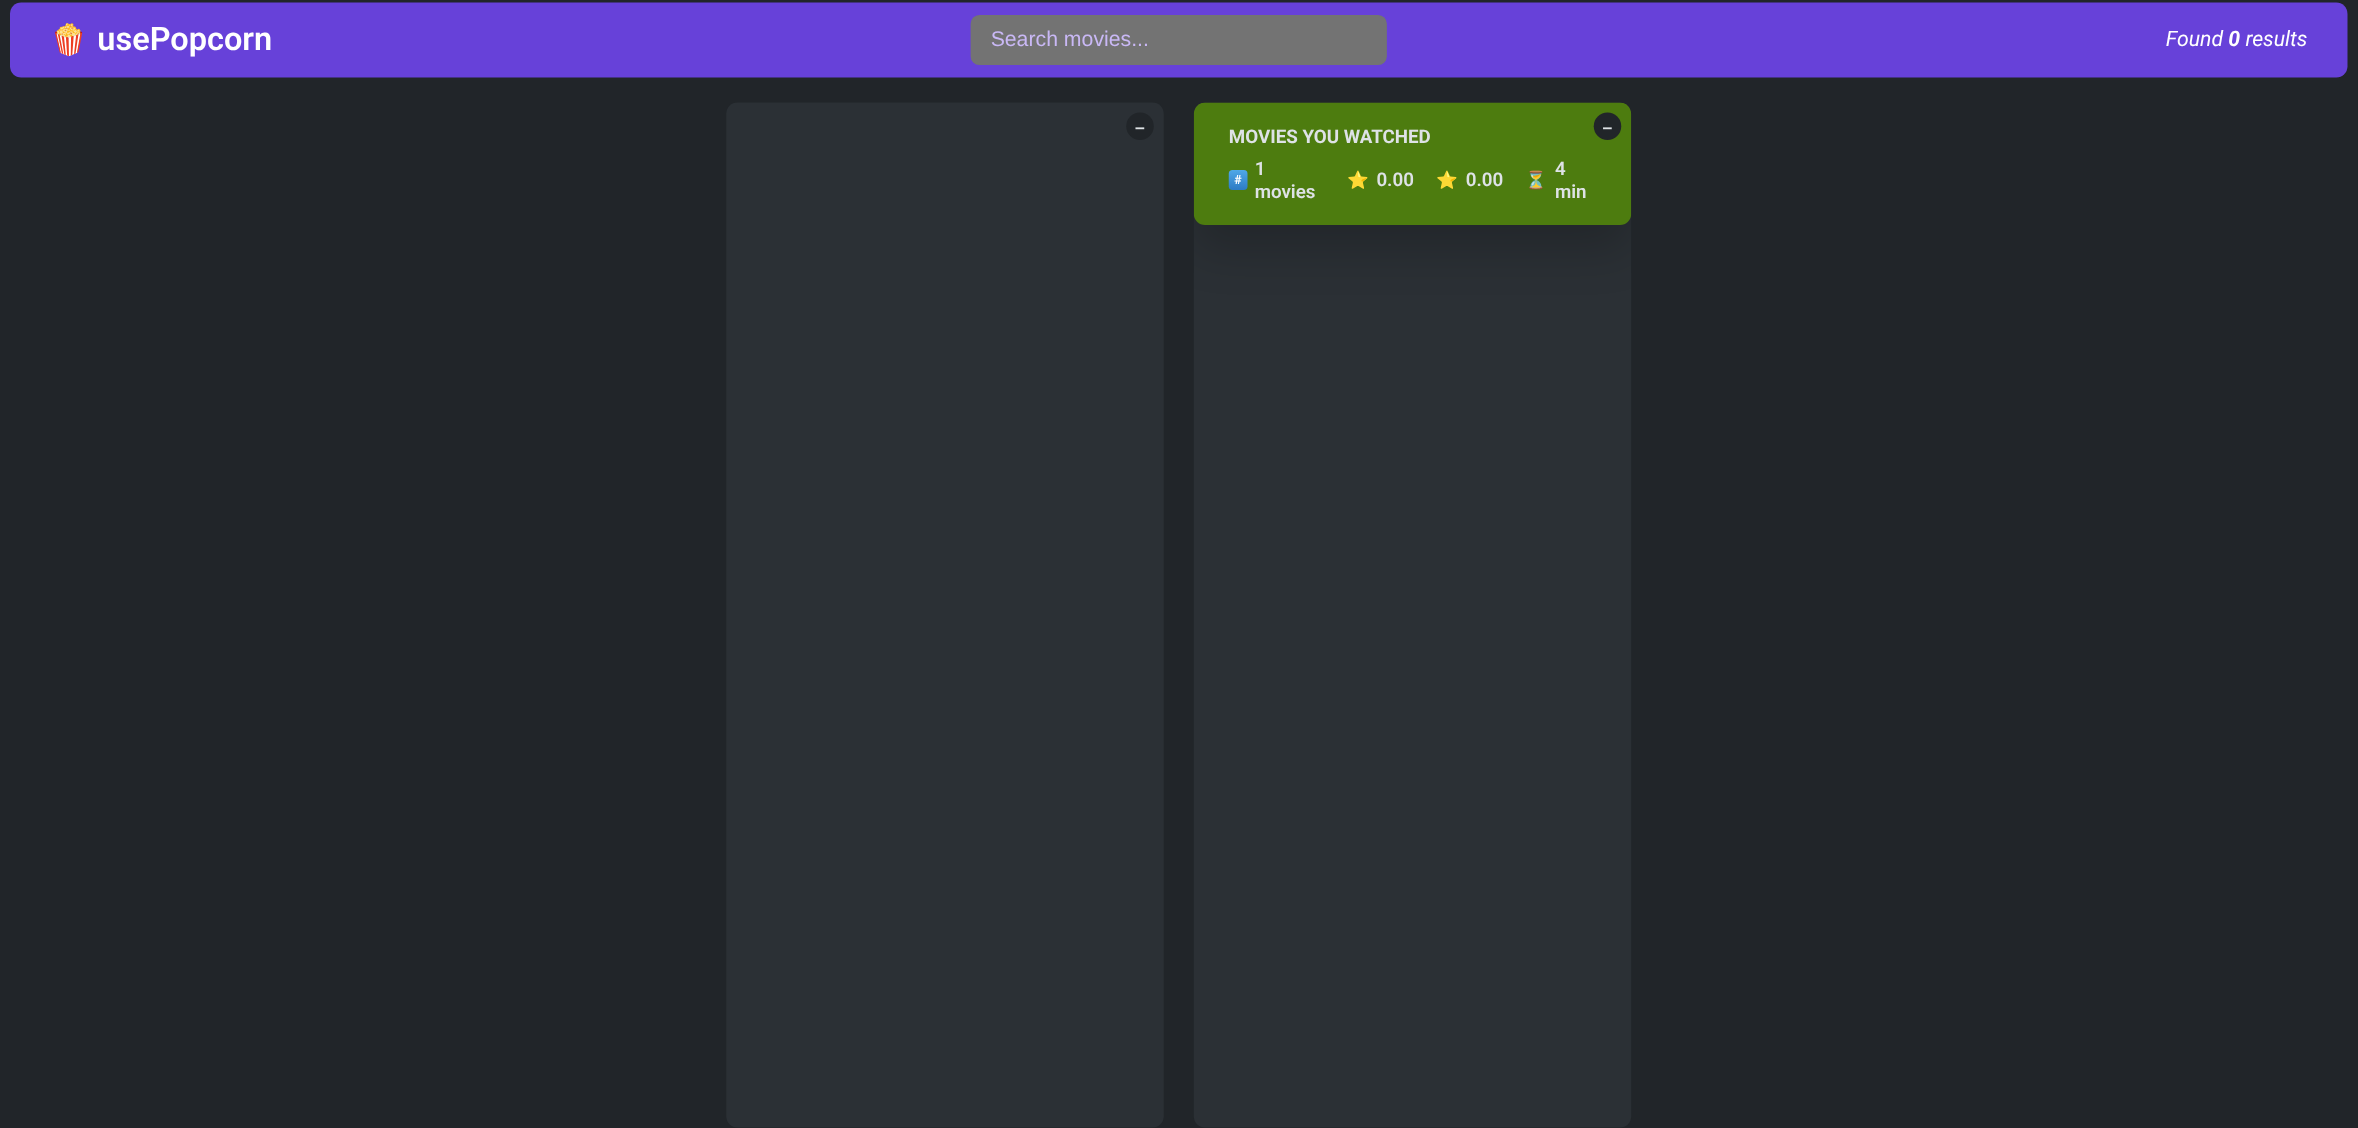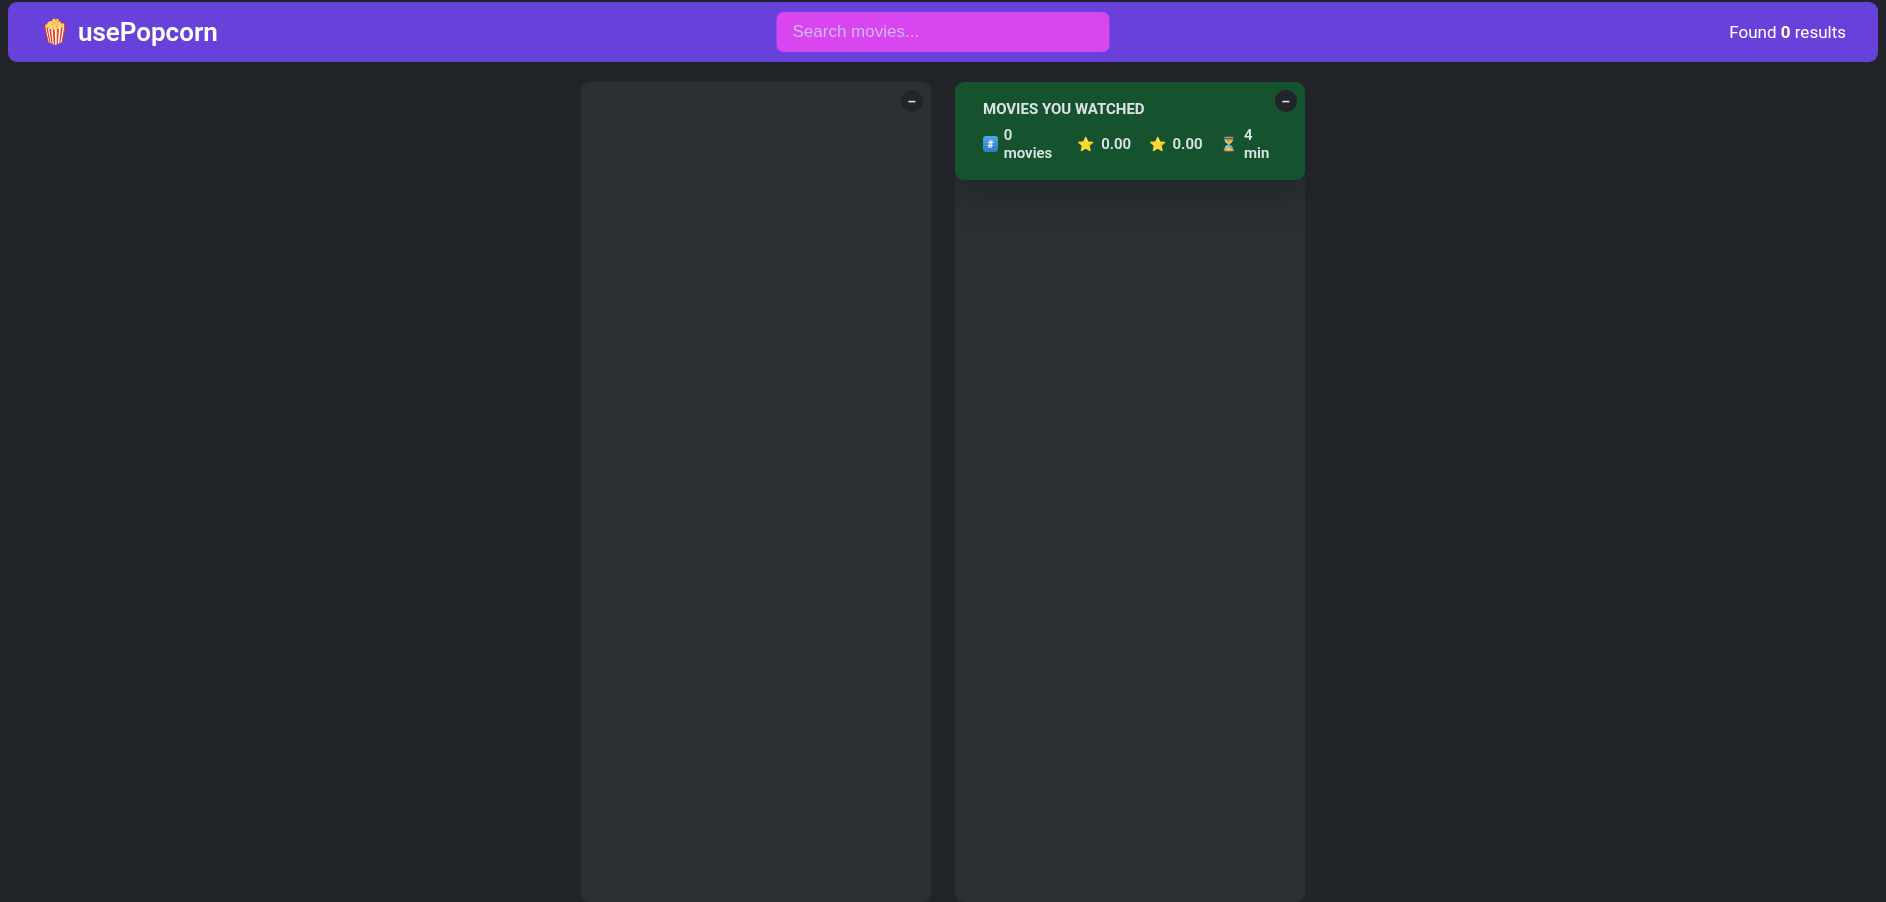--- a/index.html
+++ b/index.html
@@ -42,36 +42,37 @@
       font-weight: 600;
       color: #fff;
     }
 
     .search-input {
       border: none;
       padding: 10px 16px;
       font-size: 17px;
       border-radius: 7px;
       width: 333px;
-      background-color: #d946ef;
+      background-color: #737373;
       color: #fff;
       outline: none;
       position: absolute;
       left: 50%;
       transform: translateX(-50%);
     }
 
     .search-input::placeholder {
       color: #c9b8f5;
     }
 
     .num-results {
       font-size: 17px;
       color: #fff;
       font-weight: 400;
+      font-style: italic;
     }
 
     .num-results strong {
       font-weight: 700;
     }
 
     .main {
       display: flex;
       justify-content: center;
       gap: 24px;
@@ -105,21 +106,21 @@
       z-index: 10;
       display: flex;
       align-items: center;
       justify-content: center;
       line-height: 0;
     }
 
     .summary {
       padding: 18px 28px 18px 28px;
       border-radius: 9px;
-      background-color: #14532d;
+      background-color: #4d7c0f;
       box-shadow: 0 1.2rem 2.4rem rgba(0,0,0,0.2);
     }
 
     .summary h2 {
       text-transform: uppercase;
       font-size: 15px;
       font-weight: 700;
       color: #dee2e6;
       margin-bottom: 8px;
     }
@@ -200,21 +201,21 @@
     <button class="btn-toggle">–</button>
   </div>
 
   <div class="box">
     <button class="btn-toggle">–</button>
     <div class="summary">
       <h2>MOVIES YOU WATCHED</h2>
       <div class="summary-stats">
         <div class="stat">
           <span class="hash-badge">#</span>
-          <span class="stat-text">0 movies</span>
+          <span class="stat-text">1 movies</span>
         </div>
         <div class="stat">
           <span class="star-icon">⭐</span>
           <span class="stat-text">0.00</span>
         </div>
         <div class="stat">
           <span class="star-icon">⭐</span>
           <span class="stat-text">0.00</span>
         </div>
         <div class="stat">

